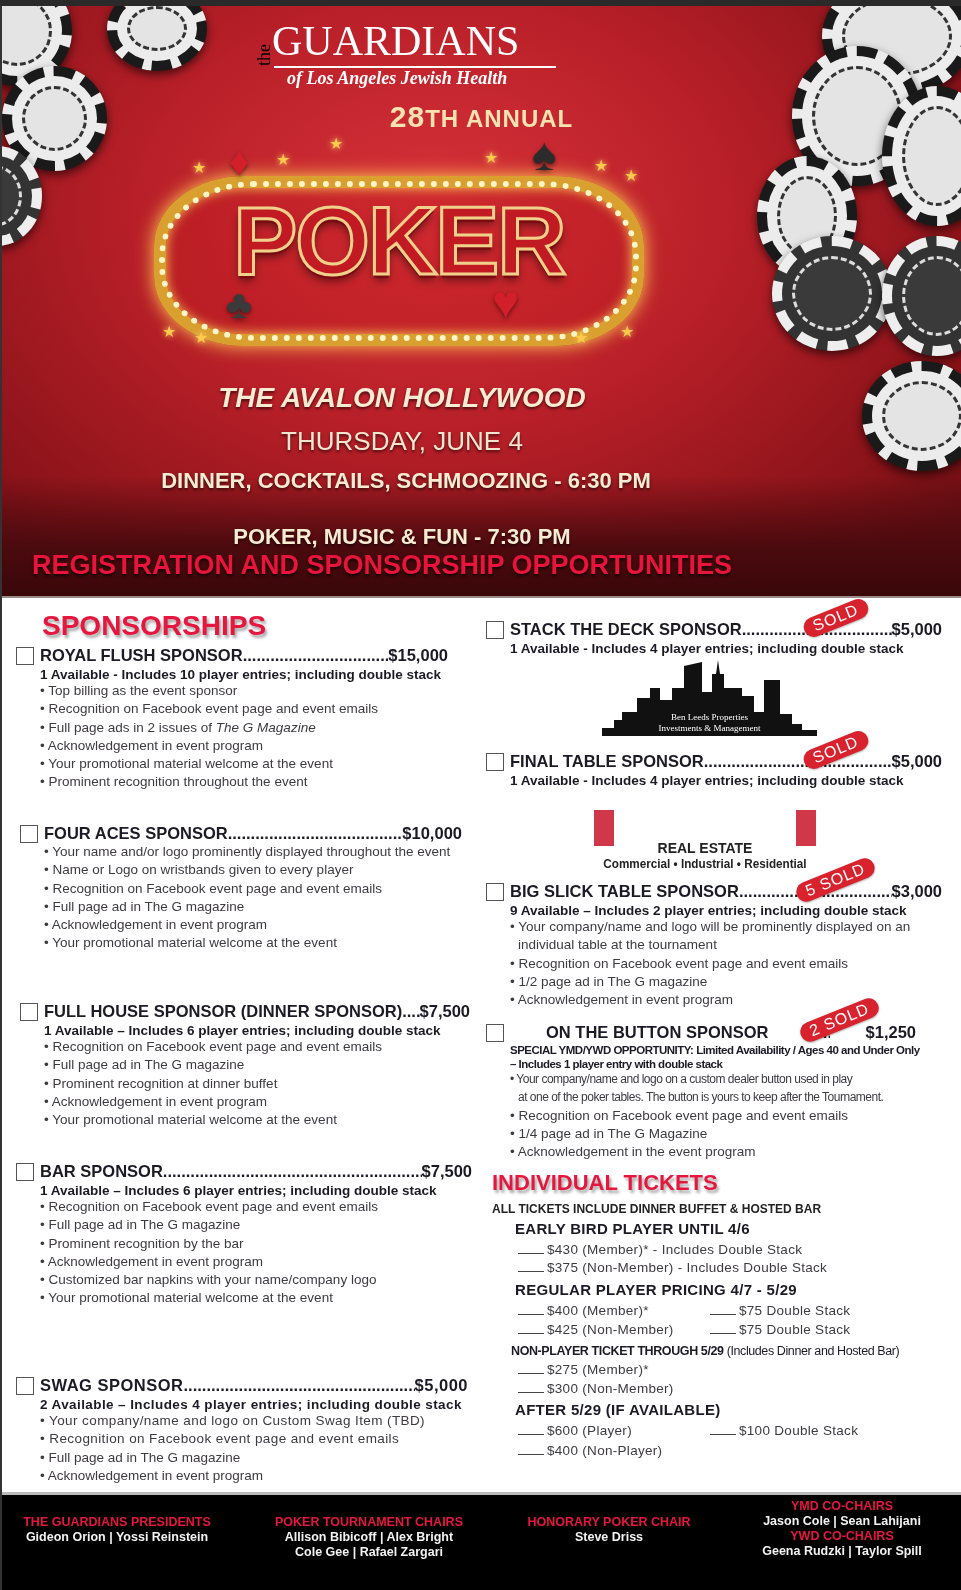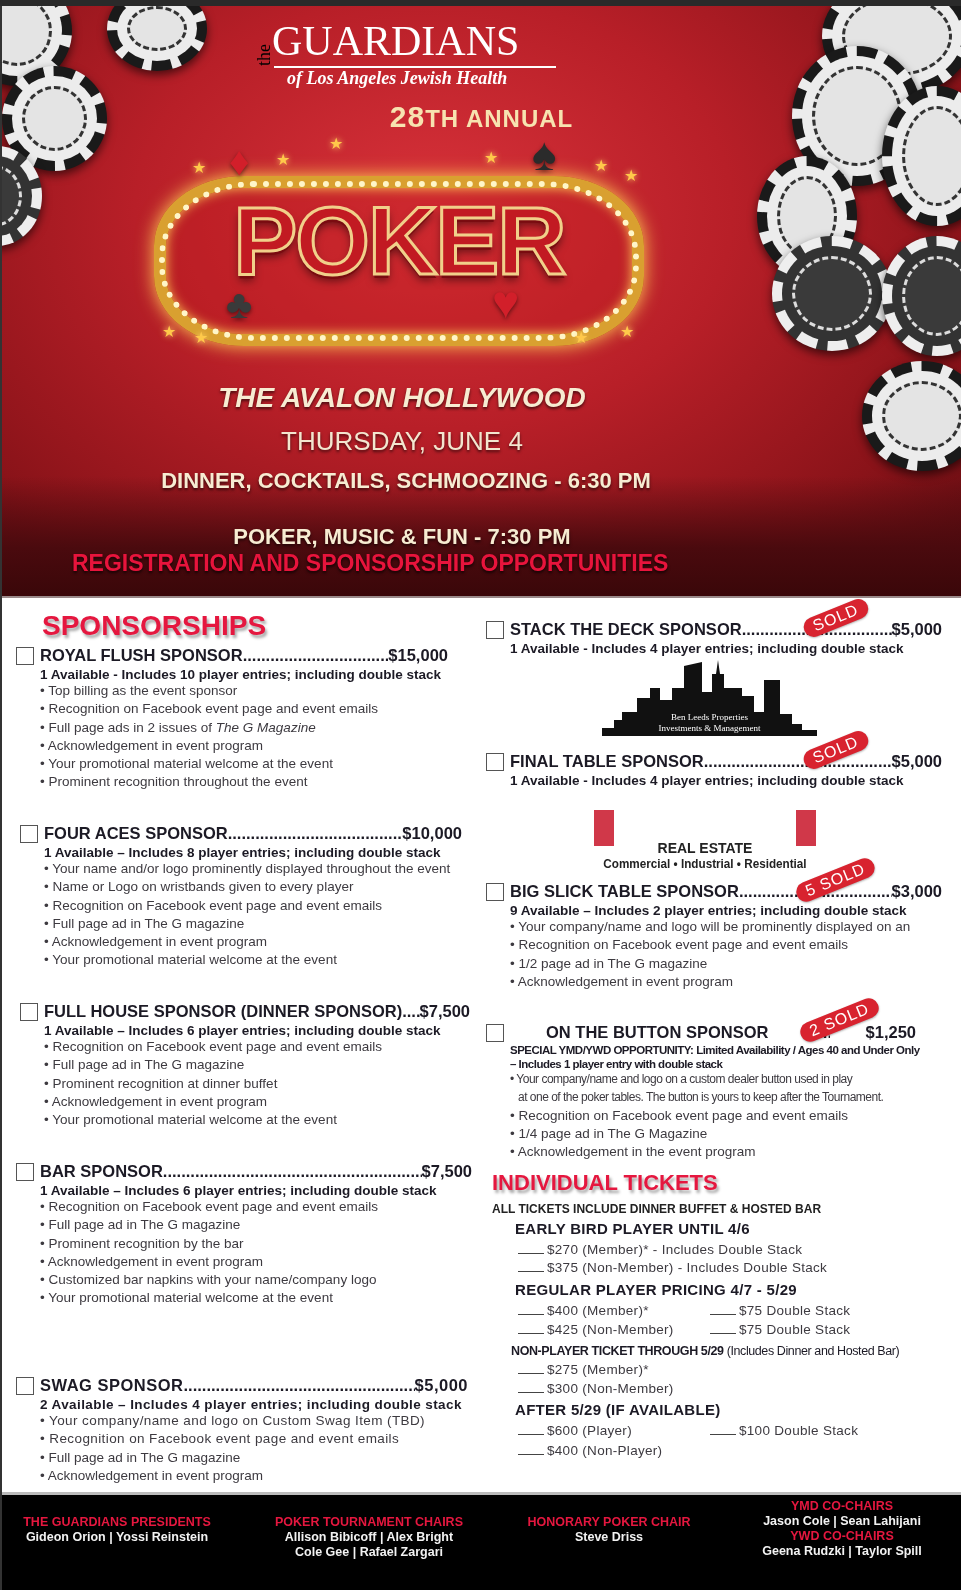--- a/index.html
+++ b/index.html
@@ -44,22 +44,22 @@
   .star { position: absolute; color: #ffc94a; font-size: 16px; text-shadow: 0 0 6px #ffd46a; }
 
   .venue { position: absolute; left: 0; width: 800px; top: 376px; text-align: center; font-size: 28px; font-weight: bold;
     font-style: italic; color: #f7ecd2; text-shadow: 0 2px 3px rgba(0,0,0,.6); }
   .date { position: absolute; left: 0; width: 800px; top: 420px; text-align: center; font-size: 26px; color: #f3e6cf;
     text-shadow: 0 2px 3px rgba(0,0,0,.6); }
   .time1 { position: absolute; left: 0; width: 808px; top: 462px; text-align: center; font-size: 22px; font-weight: bold;
     color: #f7ecd2; text-shadow: 0 2px 3px rgba(0,0,0,.6); }
   .time2 { position: absolute; left: 0; width: 800px; top: 502px; text-align: center; font-size: 22px; font-weight: bold;
     color: #f7ecd2; text-shadow: 0 2px 3px rgba(0,0,0,.6); margin-top: 16px; }
-  .reg-banner { position: absolute; left: 30px; top: 544px; font-size: 23px; font-weight: bold; color: #e8143c;
-    letter-spacing: 0px; text-shadow: 0 2px 3px rgba(0,0,0,.7); margin-left: 40px; }
+  .reg-banner { position: absolute; left: 30px; top: 544px; font-size: 27px; font-weight: bold; color: #e8143c;
+    letter-spacing: 0px; text-shadow: 0 2px 3px rgba(0,0,0,.7); }
 
   
   .content { position: absolute; left: 0; top: 590px; width: 959px; height: 896px; background: #fff; border-top: 2px solid #9a8a8a; }
   .section-title { position: absolute; font-size: 28px; font-weight: bold; color: #e5173f;
     text-shadow: 2px 3px 3px rgba(0,0,0,.35); letter-spacing: 0px; }
   .sponsor { position: absolute; }
   .sp-head { display: flex; align-items: center; font-size: 16.5px; font-weight: bold; color: #1c1a25; white-space: nowrap; }
   .checkbox { width: 18px; height: 18px; border: 1.5px solid #555; background: #fff; margin-right: 6px; flex: none; cursor: pointer; }
   .sp-name { }
   .sp-dots { flex: 1; overflow: hidden; letter-spacing: 0px; color: #1c1a25; }
@@ -181,21 +181,20 @@
       </ul>
     </div>
 
     <div class="sponsor" style="left:18px; top:226px; width:442px;">
       <div class="sp-head">
           <span class="checkbox"></span>
           <span class="sp-name">FOUR ACES SPONSOR</span>
           <span class="sp-dots"></span>
           <span class="sp-price">$10,000</span>
         </div>
-      <div class="sp-avail">1 Available – Includes 8 player entries; including double stack</div>
       <ul class="sp-list">
         <li>Your name and/or logo prominently displayed throughout the event</li>
         <li>Name or Logo on wristbands given to every player</li>
         <li>Recognition on Facebook event page and event emails</li>
         <li>Full page ad in The G magazine</li>
         <li>Acknowledgement in event program</li>
         <li>Your promotional material welcome at the event</li>
       </ul>
     </div>
 
@@ -292,20 +291,21 @@
     <div class="sponsor" style="left:484px; top:284px; width:456px;">
       <div class="sp-head">
           <span class="checkbox"></span>
           <span class="sp-name">BIG SLICK TABLE SPONSOR</span>
           <span class="sp-dots"></span>
           <span class="sp-price">$3,000</span>
         </div>
       <div class="sp-avail">9 Available – Includes 2 player entries; including double stack</div>
       <ul class="sp-list">
         <li>Your company/name and logo will be prominently displayed on an</li>
+        <li class="indent">individual table at the tournament</li>
         <li>Recognition on Facebook event page and event emails</li>
         <li>1/2 page ad in The G magazine</li>
         <li>Acknowledgement in event program</li>
       </ul>
     </div>
     <div class="sold" style="left:792px; top:272px;">5 SOLD</div>
 
     <div class="sponsor" style="left:484px; top:425px; width:460px;">
       <div class="sp-head" style="width:430px;gap:36px;">
           <span class="checkbox"></span>
@@ -322,21 +322,21 @@
         <li>1/4 page ad in The G Magazine</li>
         <li>Acknowledgement in the event program</li>
       </ul>
     </div>
     <div class="sold" style="left:796px; top:412px;">2 SOLD</div>
 
     <div class="section-title" style="left:490px; top:572px; font-size:22px;">INDIVIDUAL TICKETS</div>
     <div class="tix-sub" style="left:490px; top:604px;">ALL TICKETS INCLUDE DINNER BUFFET &amp; HOSTED BAR</div>
 
     <div class="tix-head" style="left:513px; top:622px;">EARLY BIRD PLAYER UNTIL 4/6</div>
-    <div class="tix-line" style="left:516px; top:644px;"><span class="blank"></span><span>$270 (Member)* - Includes Double Stack</span></div>
+    <div class="tix-line" style="left:516px; top:644px;"><span class="blank"></span><span>$430 (Member)* - Includes Double Stack</span></div>
     <div class="tix-line" style="left:516px; top:662px;"><span class="blank"></span><span>$375 (Non-Member) - Includes Double Stack</span></div>
 
     <div class="tix-head" style="left:513px; top:683px;">REGULAR PLAYER PRICING 4/7 - 5/29</div>
     <div class="tix-line" style="left:516px; top:705px;"><span class="blank"></span><span>$400 (Member)*</span></div>
     <div class="tix-line" style="left:708px; top:705px;"><span class="blank"></span><span>$75 Double Stack</span></div>
     <div class="tix-line" style="left:516px; top:724px;"><span class="blank"></span><span>$425 (Non-Member)</span></div>
     <div class="tix-line" style="left:708px; top:724px;"><span class="blank"></span><span>$75 Double Stack</span></div>
 
     <div class="tix-nonplayer" style="left:509px; top:746px;"><b>NON-PLAYER TICKET THROUGH 5/29</b> <span>(Includes Dinner and Hosted Bar)</span></div>
     <div class="tix-line" style="left:516px; top:764px;"><span class="blank"></span><span>$275 (Member)*</span></div>

